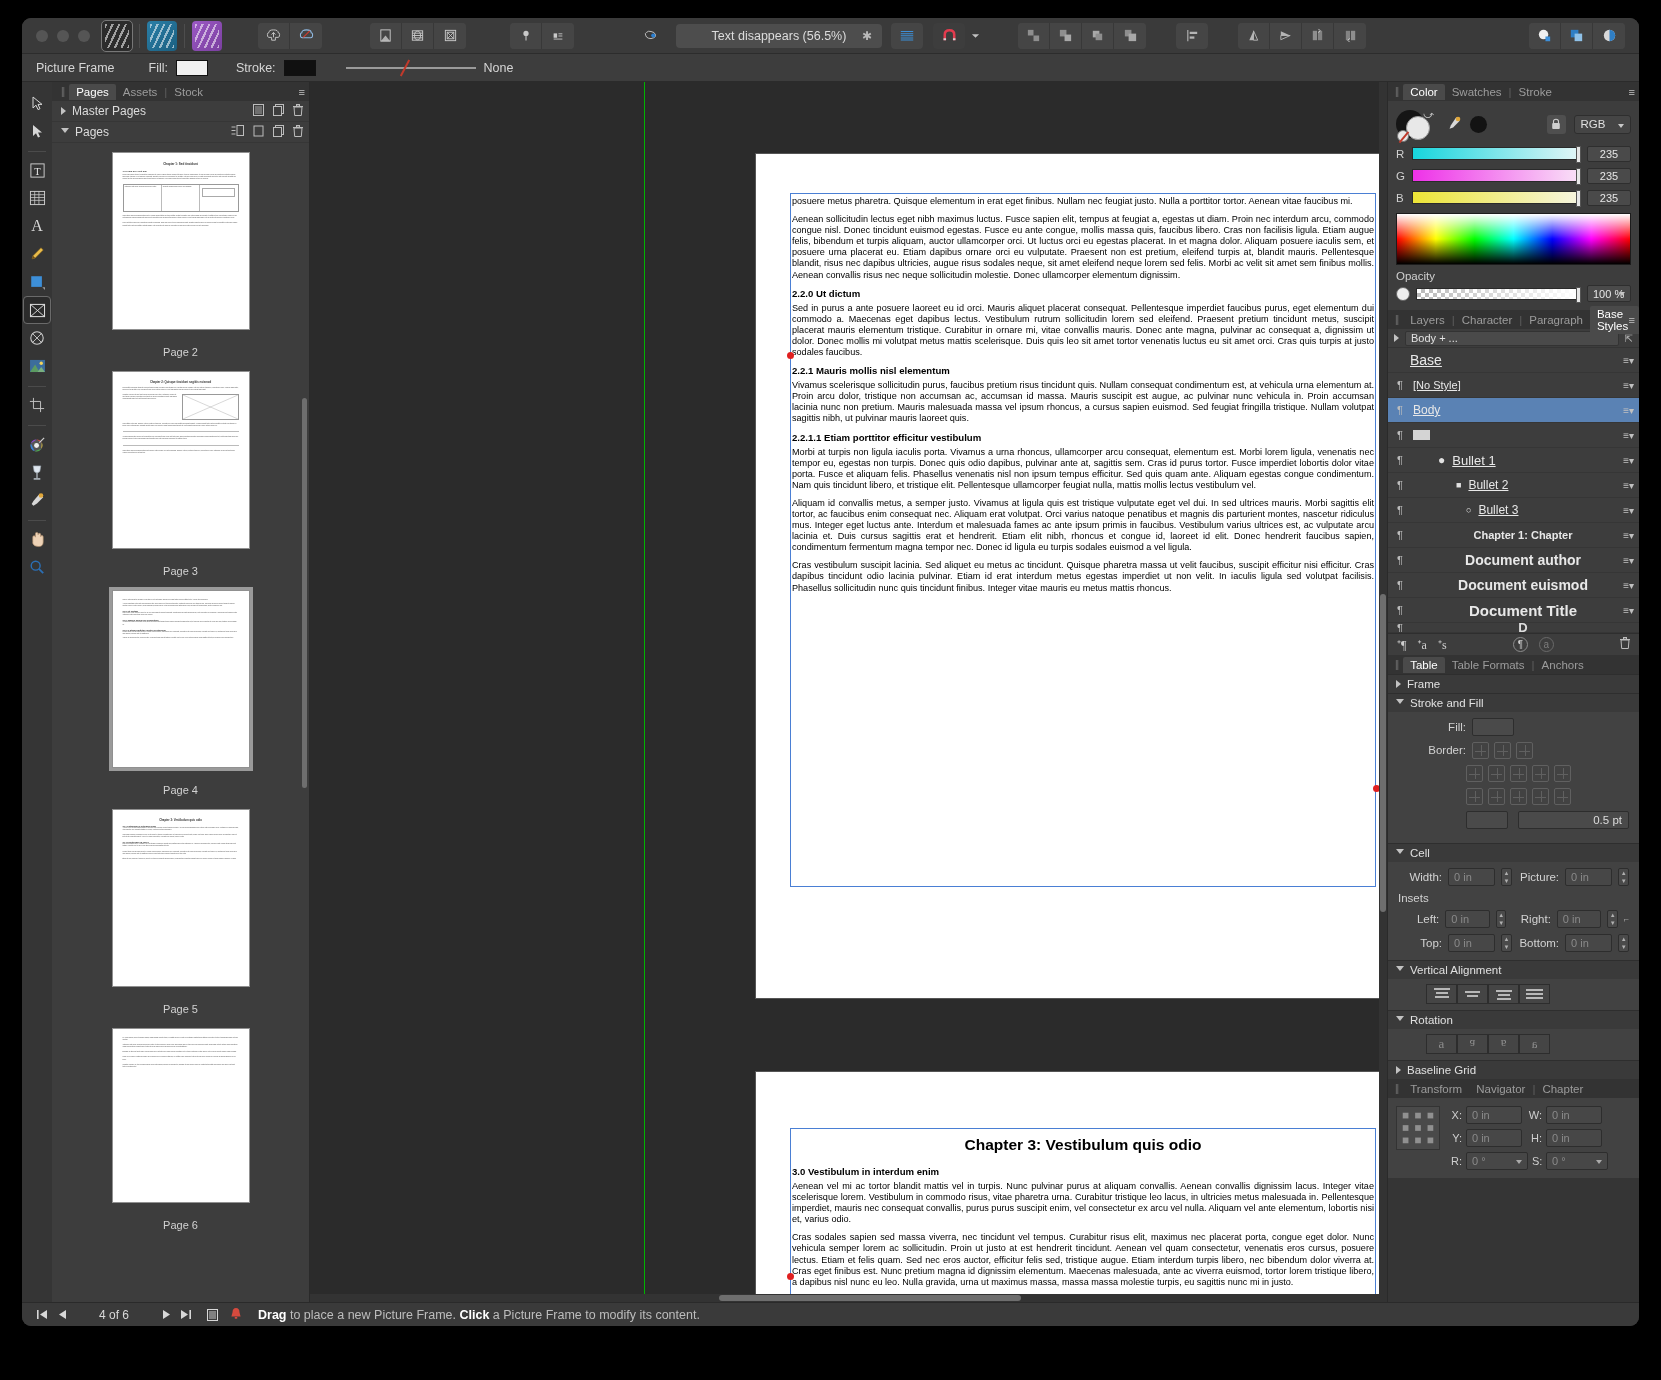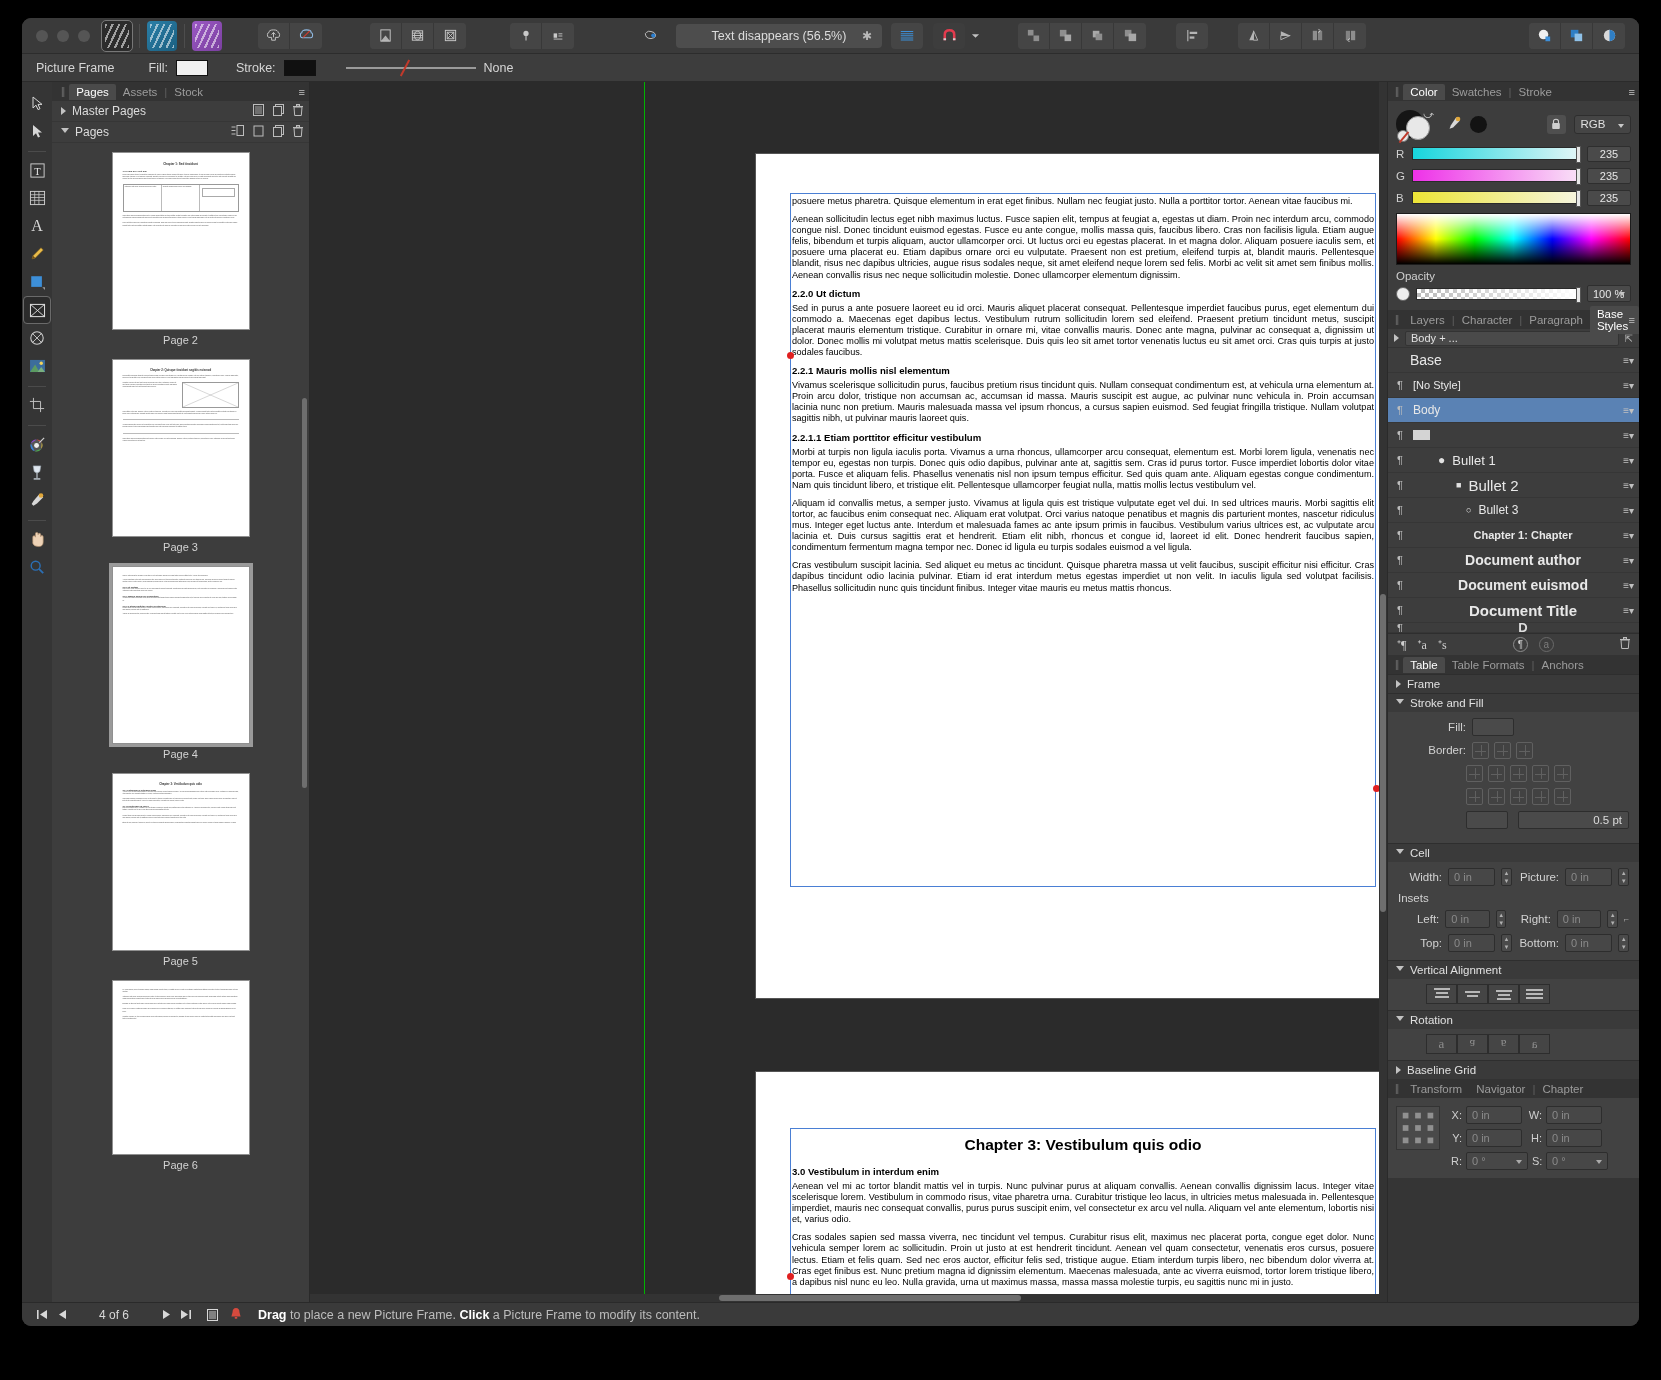--- a/index.html
+++ b/index.html
@@ -99,21 +99,21 @@
     padding-left:9px; gap:6px; position:relative; border-bottom:1px solid #363636;
   }
   .tri{ width:0;height:0; border-left:5px solid #c2c2c2; border-top:4px solid transparent; border-bottom:4px solid transparent;}
   .tri.down{ border-left:4px solid transparent;border-right:4px solid transparent;border-top:5px solid #c2c2c2;}
   .prow .icons{ position:absolute; right:6px; display:flex; gap:9px; color:#bdbdbd; font-size:12px;}
 
   .thumbs{ flex:1; overflow:hidden; position:relative; background:#3d3d3d; padding-top:9px;}
   .thumbwrap{ display:flex;flex-direction:column;align-items:center; }
   .thumb{ width:138px; background:#fff; border:1px solid #909090; position:relative; }
   .thumb.sel{ outline:3px solid #9a9a9a; }
-  .thumblbl{ font-size:11px;color:#d2d2d2; margin:4px 0 13px; text-align:center;}
+  .thumblbl{ font-size:11px;color:#d2d2d2; margin:16px 0 13px; text-align:center;}
   .scrollv{ position:absolute; right:2px; top:255px; width:5px; height:390px; background:#6e6e6e; border-radius:3px;}
 
   
   .canvas{ flex:1; background:#2b2b2b; position:relative; overflow:hidden; }
   .page{ position:absolute; background:#fff; box-shadow:0 0 0 1px #555; }
   .gline{ position:absolute; top:0; bottom:0; width:1px; background:#00b400; }
   .tframe{ position:absolute; border:1px solid #4a7fd4; }
   .handle{ position:absolute; width:7px;height:7px;border-radius:50%;background:#e02020;}
 
   .doc{ font-family:"Liberation Sans", sans-serif; color:#000; }
@@ -175,21 +175,21 @@
 
   
   .stylesearch{ height:19px;background:#3d3d3d;display:flex;align-items:center;gap:6px;
     padding:0 6px; border-bottom:1px solid #343434;}
   .stylefield{ flex:1;height:15px;background:#4a4a4a;border:1px solid #333;border-radius:2px;
     color:#e2e2e2;font-size:11px;display:flex;align-items:center;padding:0 5px;}
   .strow{ height:25px; display:flex;align-items:center; padding:0 6px 0 9px; gap:7px;
     color:#e8e8e8; background:#3d3d3d; border-bottom:1px solid #363636; position:relative;}
   .strow.sel{ background:#5a82b4; }
   .pilcrow{ width:9px; font-size:11px; color:#bdbdbd; flex:none;}
-  .stname{ font-size:12px; }
+  .stname{ font-size:12px;text-decoration:underline; }
   .stmenu{ position:absolute; right:5px; color:#c0c0c0; font-size:10px;}
   .stylefoot{ height:22px;background:#3d3d3d;display:flex;align-items:center;gap:11px;
     padding:0 9px; color:#cfcfcf; font-size:12px; border-top:1px solid #2e2e2e;}
   .thead{ height:19px;display:flex;align-items:center;gap:6px;padding-left:8px;
     background:#3a3a3a;color:#e0e0e0;font-size:11.5px;border-top:1px solid #2e2e2e;}
   .tbody{ background:#424242; padding:6px 10px 8px; }
   .frow{ display:flex;align-items:center;gap:6px; margin-bottom:6px; font-size:11.5px;color:#d2d2d2;}
   .flabel{ text-align:right; }
   .fbox{ height:18px;background:#4a4a4a;border:1px solid #2d2d2d;border-radius:2px;}
   .fnum{ width:48px;height:18px;background:#474747;border:1px solid #2d2d2d;border-radius:2px;
@@ -878,21 +878,21 @@
         <span class="pilcrow">¶</span>
         <span style="width:18px"></span>
         <span style="color:#e2e2e2;font-size:12px">●</span>
         <span class="stname" style="font-size:13px">Bullet 1</span>
         <span class="stmenu">≡▾</span>
       </div>
       <div class="strow">
         <span class="pilcrow">¶</span>
         <span style="width:36px"></span>
         <span style="color:#e2e2e2;font-size:9px">■</span>
-        <span class="stname" style="font-size:15px">Bullet 2</span>
+        <span class="stname" style="font-size:12px">Bullet 2</span>
         <span class="stmenu">≡▾</span>
       </div>
       <div class="strow">
         <span class="pilcrow">¶</span>
         <span style="width:46px"></span>
         <span style="color:#e2e2e2;font-size:9px">○</span>
         <span class="stname" style="font-size:12px">Bullet 3</span>
         <span class="stmenu">≡▾</span>
       </div>
       <div class="strow">

